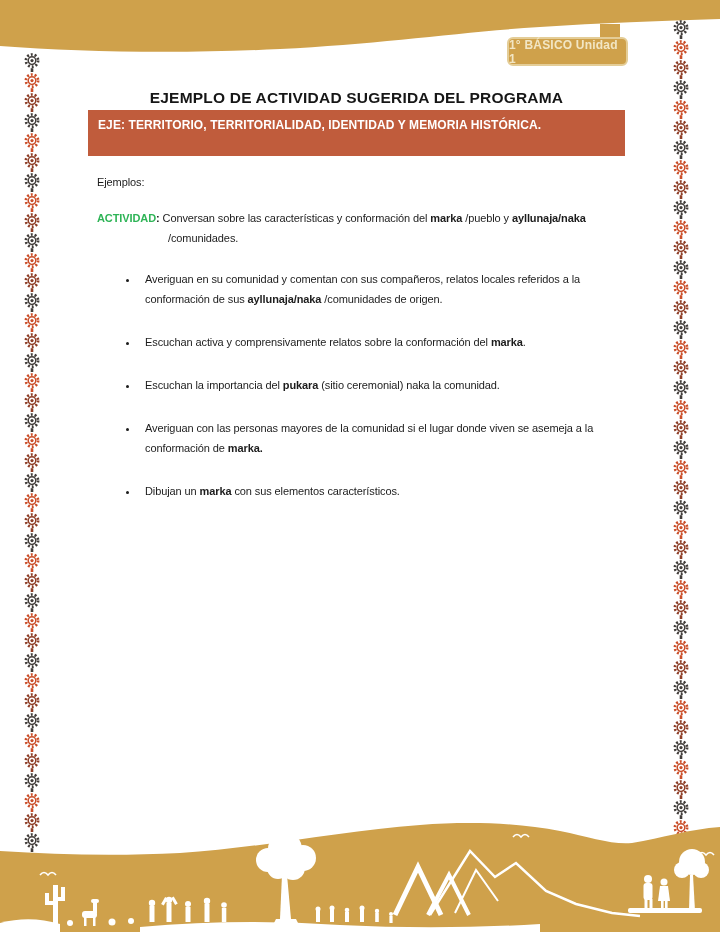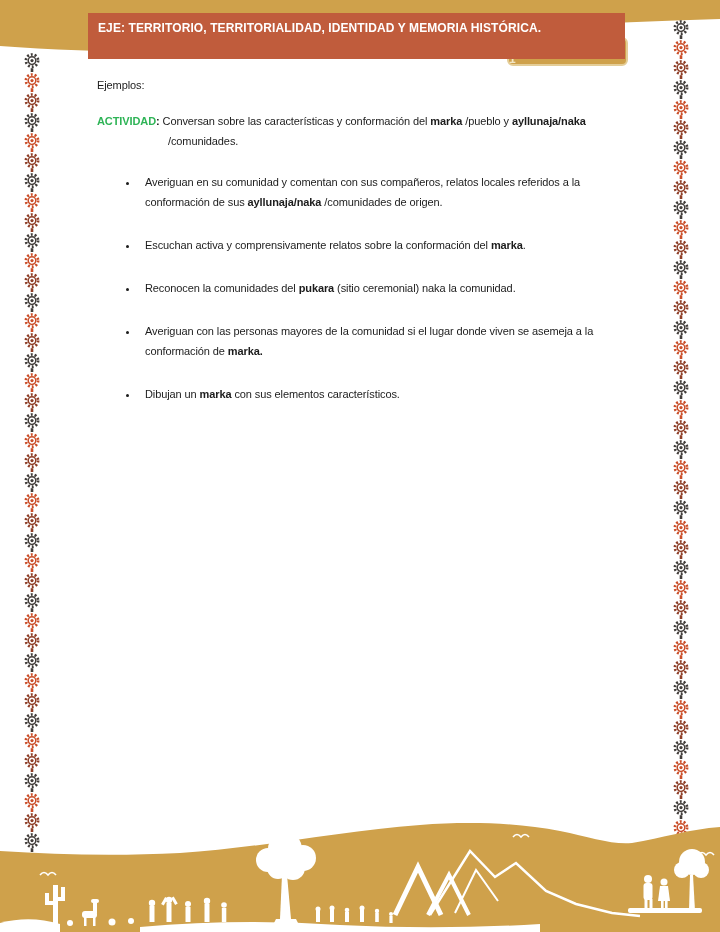--- a/index.html
+++ b/index.html
@@ -24,21 +24,21 @@
   
   .border-col{position:absolute;display:flex;flex-direction:column;}
   #left-border{left:23px;top:52px;}
   #right-border{left:672px;top:19px;}
   .border-col .motif{width:18px;height:20px;line-height:0;}
 
   
   .content{position:absolute;left:88px;top:0;width:537px;}
   .doc-title{margin-top:88px;text-align:center;font-size:15.5px;font-weight:bold;
     letter-spacing:.2px;color:#161616;line-height:20px;}
-  .eje-banner{margin-top:13px;height:46px;background:var(--eje-terracotta);
+  .eje-banner{margin-top:2px;height:46px;background:var(--eje-terracotta);
     color:#fff;font-weight:bold;font-size:12px;padding:8px 10px;letter-spacing:.1px;}
   .body-text{font-size:11px;line-height:20px;letter-spacing:-.1px;}
   .actividad{margin-top:16px;margin-left:9px;padding-left:71px;text-indent:-71px;}
   .seg-green{color:var(--actividad-green);}
   .ejemplos-label{margin-top:16px;margin-left:9px;}
   ul.examples{margin-top:-2px;padding-left:51px;list-style:disc;}
   ul.examples li{padding-left:6px;line-height:20px;margin-top:23px;}
 
   
   .footer-band{position:absolute;left:0;top:815px;width:720px;height:117px;line-height:0;}
@@ -549,33 +549,34 @@
         </svg></div>
       <div class="motif"><svg width="18" height="20" viewBox="0 0 18 20" style="color:var(--motif-red)">
           <rect x="7.7" y="16.2" width="2.6" height="3.8" fill="currentColor"></rect>
           <circle cx="9" cy="8.6" r="6.1" fill="none" stroke="currentColor" stroke-width="2.7" stroke-dasharray="1.9 1.93"></circle>
           <circle cx="9" cy="8.6" r="3.8" fill="none" stroke="currentColor" stroke-width="1.5"></circle>
           <circle cx="9" cy="8.6" r="1.6" fill="currentColor"></circle>
         </svg></div>
     </div>
 
   <div class="content">
+    <div class="doc-title">EJEMPLO DE ACTIVIDAD SUGERIDA DEL PROGRAMA</div>
 
     <div class="eje-banner">
       <span>EJE: TERRITORIO, TERRITORIALIDAD, IDENTIDAD Y MEMORIA HISTÓRICA.</span>
     </div>
 
     <p class="body-text ejemplos-label">Ejemplos:</p>
 
     <p class="body-text actividad"><b class="seg-green">ACTIVIDAD</b><b>: </b><span>Conversan sobre las características y conformación del </span><b>marka</b><span> /pueblo y </span><b>ayllunaja/naka</b><span> /comunidades.</span></p>
 
     <ul class="examples body-text">
         <li><span>Averiguan en su comunidad y comentan con sus compañeros, relatos locales referidos a la conformación de sus </span><b>ayllunaja/naka</b><span> /comunidades de origen.</span></li>
         <li><span>Escuchan activa y comprensivamente relatos sobre la conformación del </span><b>marka</b><span>.</span></li>
-        <li><span>Reconocen la comunidades del </span><b>pukara</b><span> (sitio ceremonial) naka la comunidad.</span></li>
+        <li><span>Escuchan la importancia del </span><b>pukara</b><span> (sitio ceremonial) naka la comunidad.</span></li>
         <li><span>Averiguan con las personas mayores de la comunidad si el lugar donde viven se asemeja a la conformación de </span><b>marka.</b></li>
         <li><span>Dibujan un </span><b>marka</b><span> con sus elementos característicos.</span></li>
       </ul>
   </div>
 
   <div class="footer-band">
     <svg width="720" height="117" viewBox="0 0 720 117">
       <path d="M0,36 C60,40 120,41 180,38 C260,33 340,16 420,10 C470,6 520,8 560,16 C590,22 612,30 632,28 C662,23 690,14 720,12 L720,117 L0,117 Z" fill="var(--band-tan)"></path>
       <g fill="#fff" stroke="none">
 

